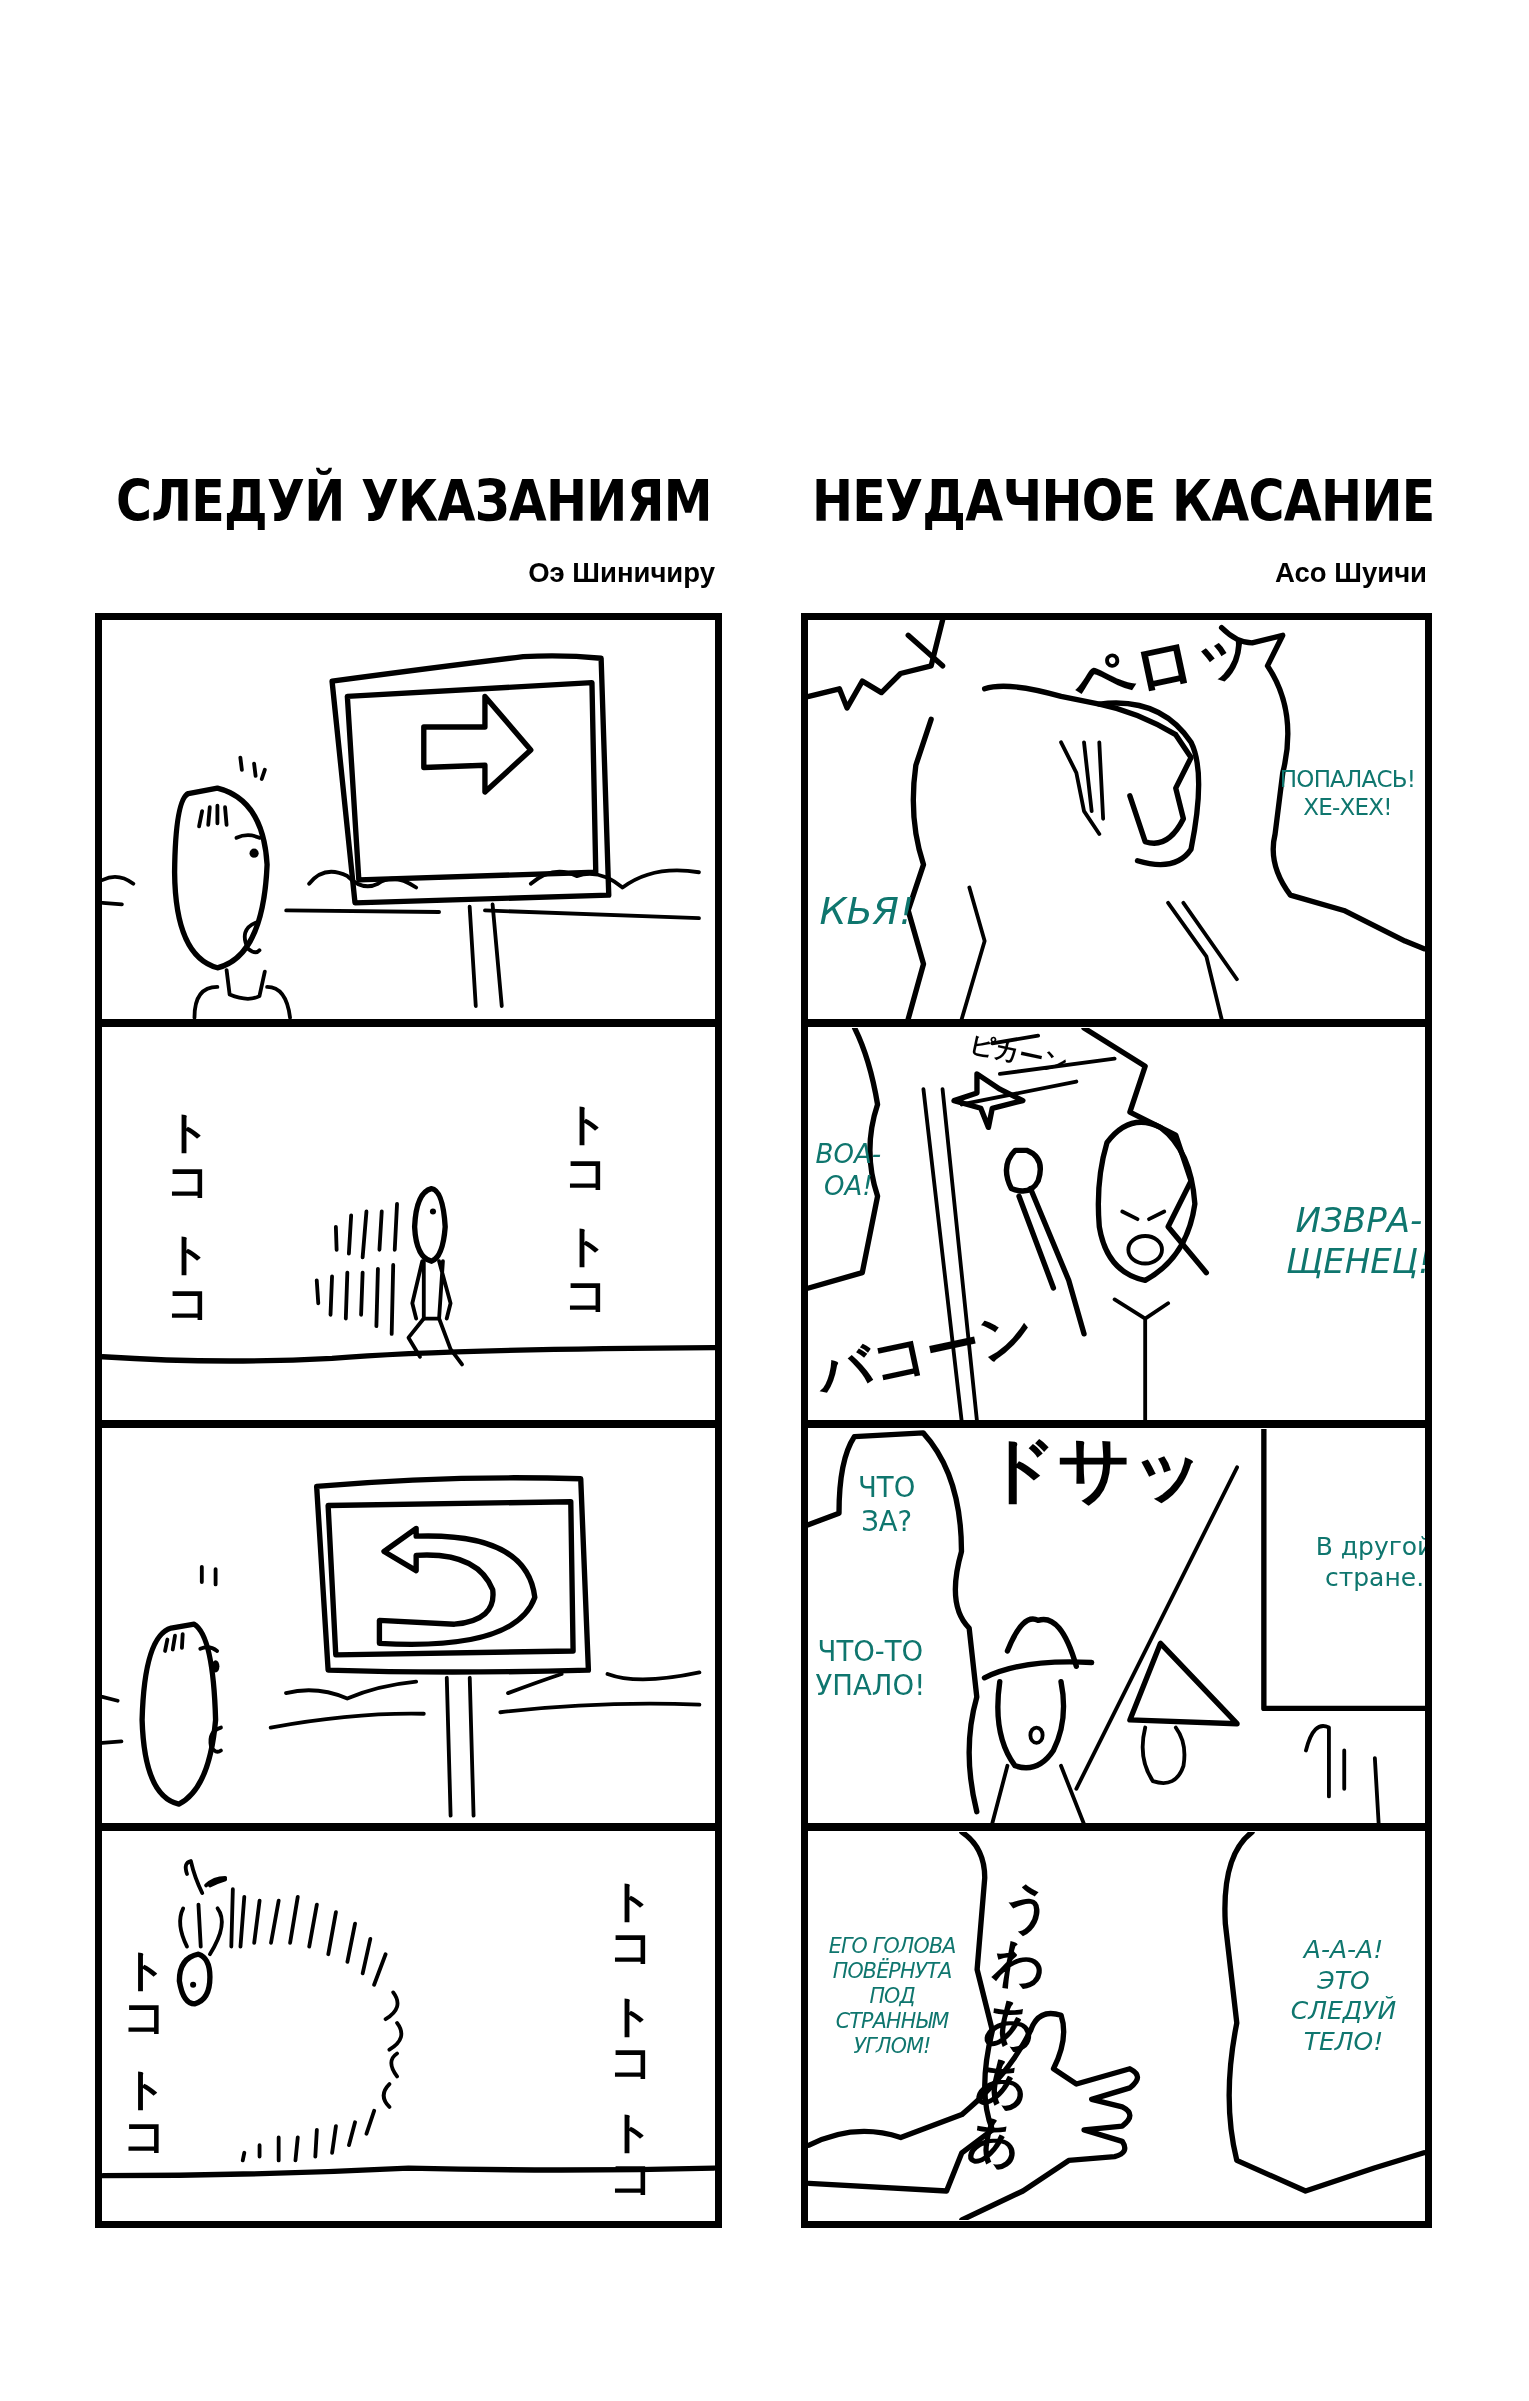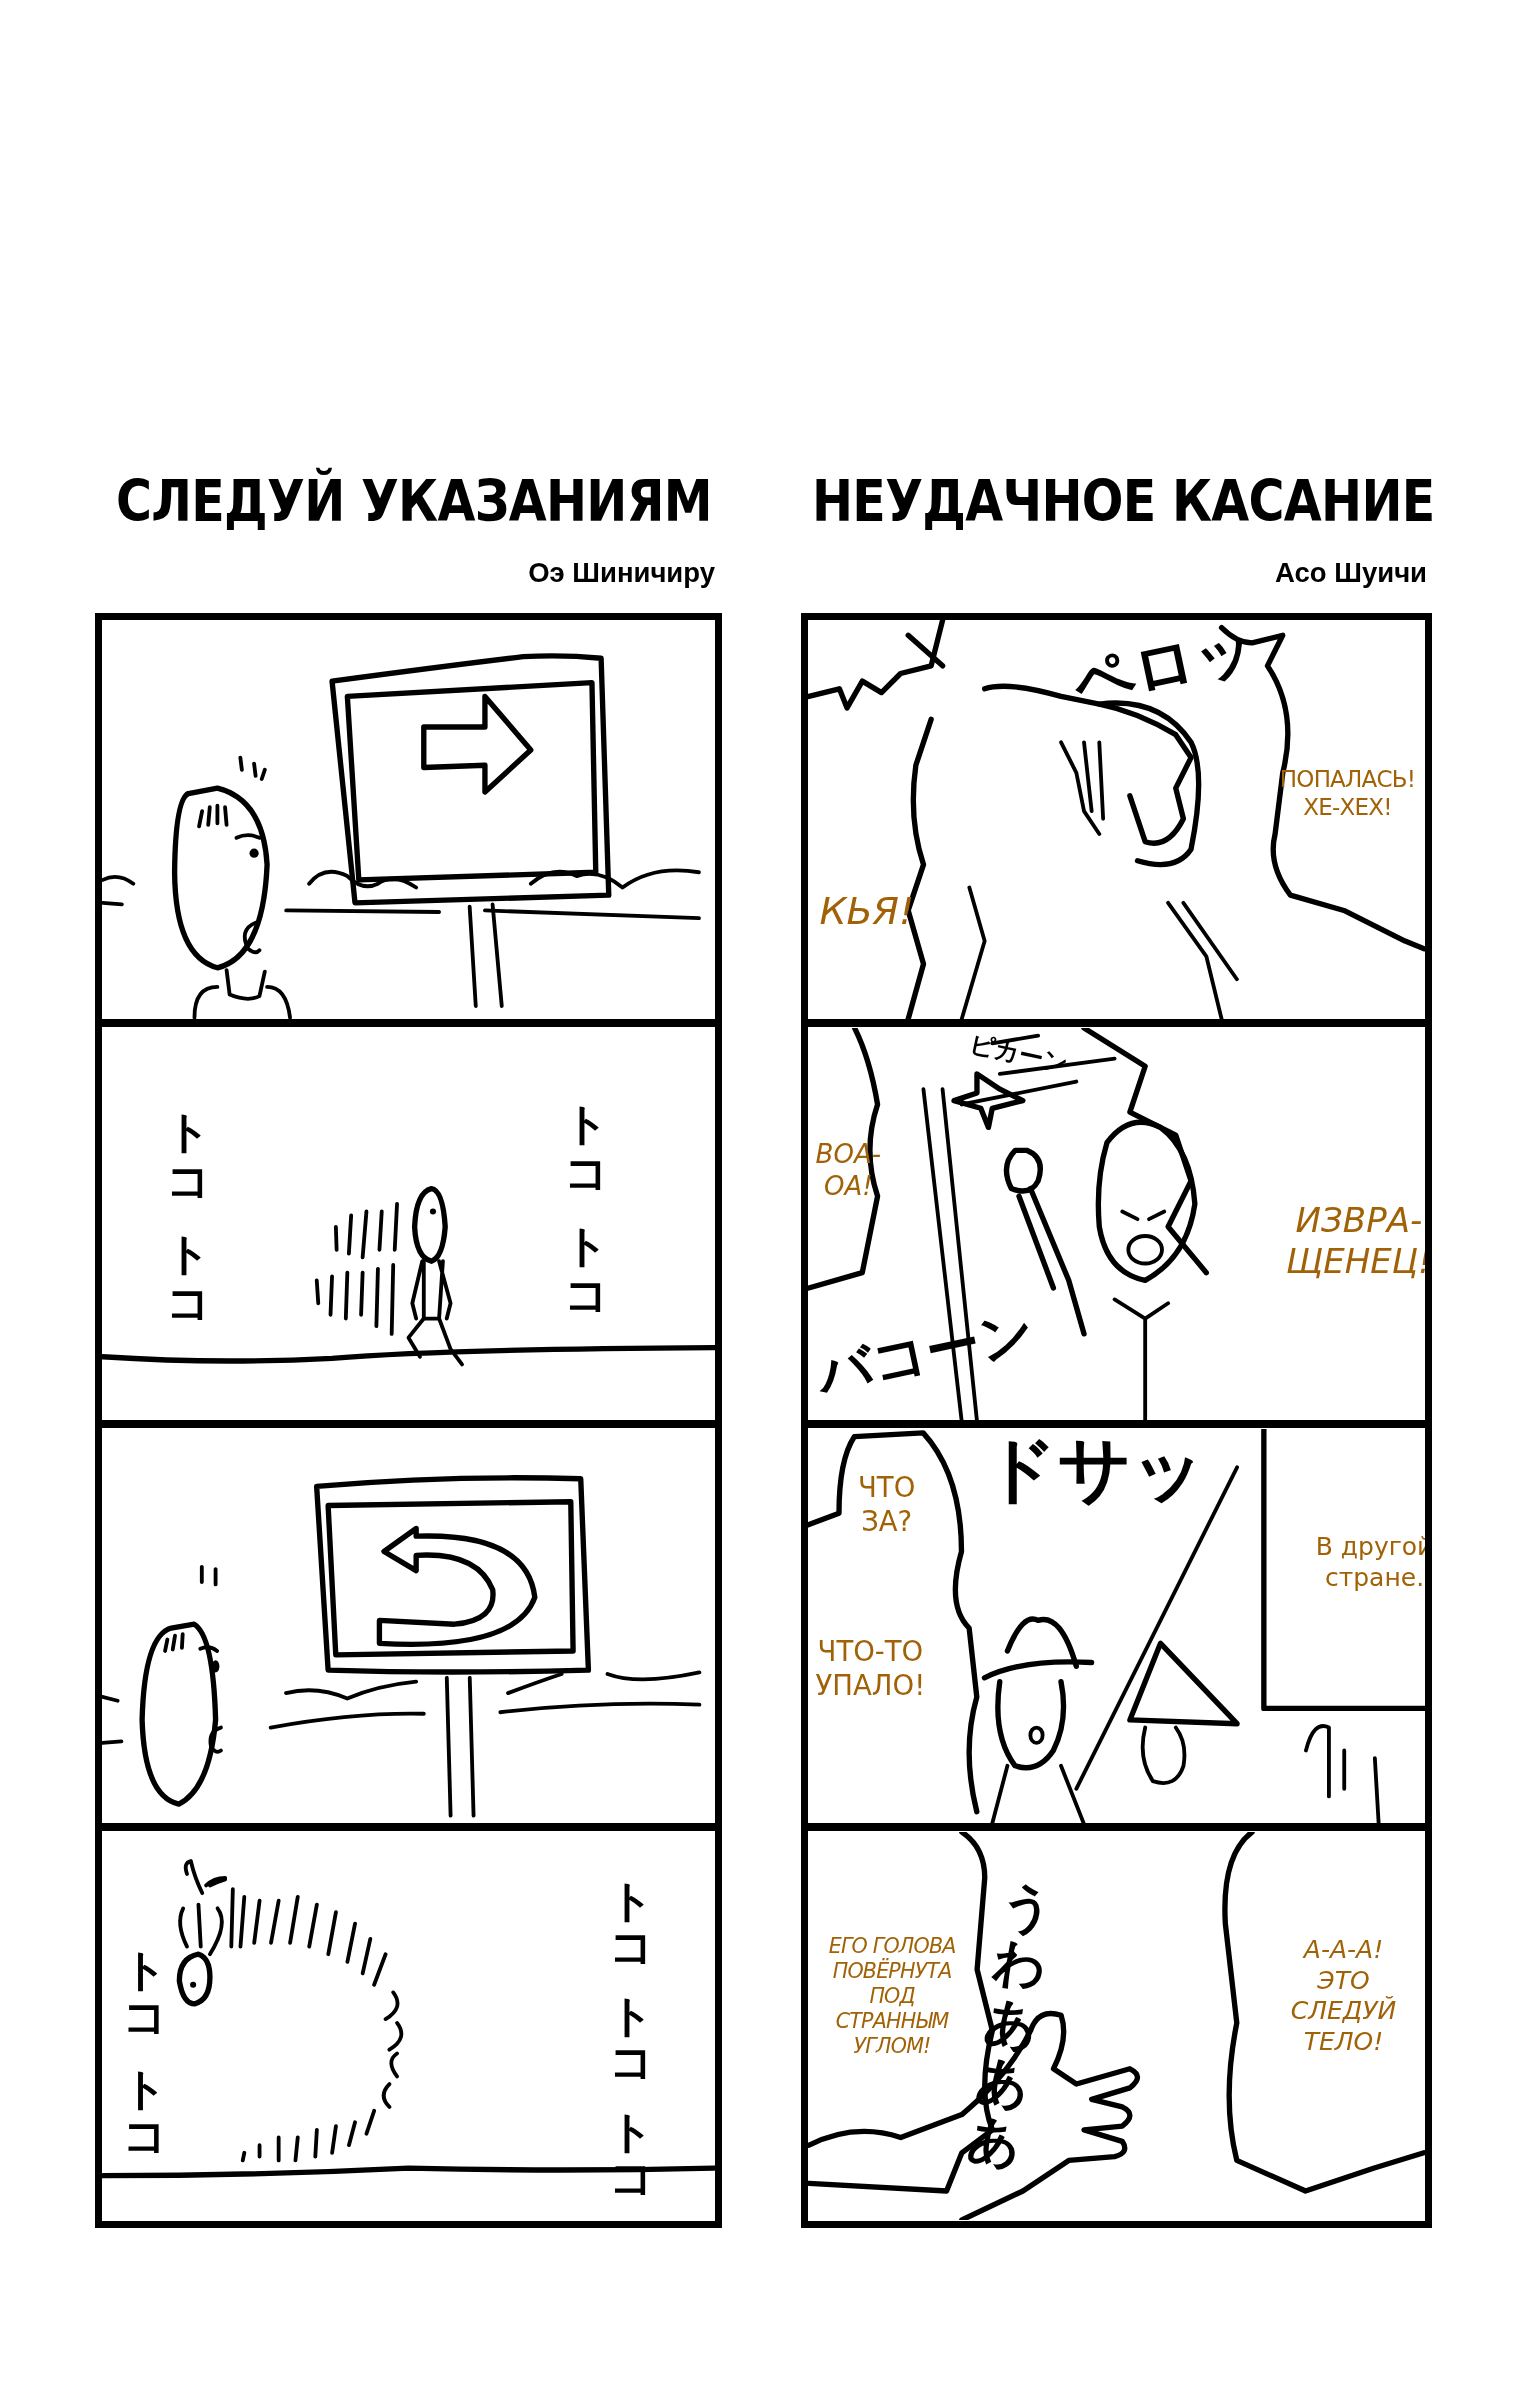--- a/index.html
+++ b/index.html
@@ -14,21 +14,21 @@
            box-sizing:border-box; background:#fff; }
   .panel { position:absolute; left:0; right:0; overflow:hidden; }
   .divider { position:absolute; left:0; right:0; height:8.4px; background:#000; }
   svg { position:absolute; left:0; top:0; width:100%; height:100%; }
   .ink { fill:none; stroke:#000; stroke-width:7; stroke-linecap:round; stroke-linejoin:round; }
   .ink-thin { fill:none; stroke:#000; stroke-width:5; stroke-linecap:round; stroke-linejoin:round; }
   .sfx { position:absolute; font-family:"DejaVu Sans", sans-serif; font-weight:bold; color:#000;
          line-height:1; white-space:nowrap; }
   .sfx-v { writing-mode:vertical-rl; }
   .dlg { position:absolute; font-family:"DejaVu Sans", sans-serif; font-size:23px;
-         line-height:1.22; text-align:center; white-space:pre-line; color:#a16207; }
+         line-height:1.22; text-align:center; white-space:pre-line; color:#0f766e; }
   .dlg-i { font-style:italic; }
 </style>
 </head>
 <body>
 
 <div class="title" style="left:116px;">СЛЕДУЙ УКАЗАНИЯМ</div>
 <div class="author" style="right:814px;margin-left:32px;">Оэ Шиничиру</div>
 
 <div class="strip" style="left:95px; width:627px;">
 

